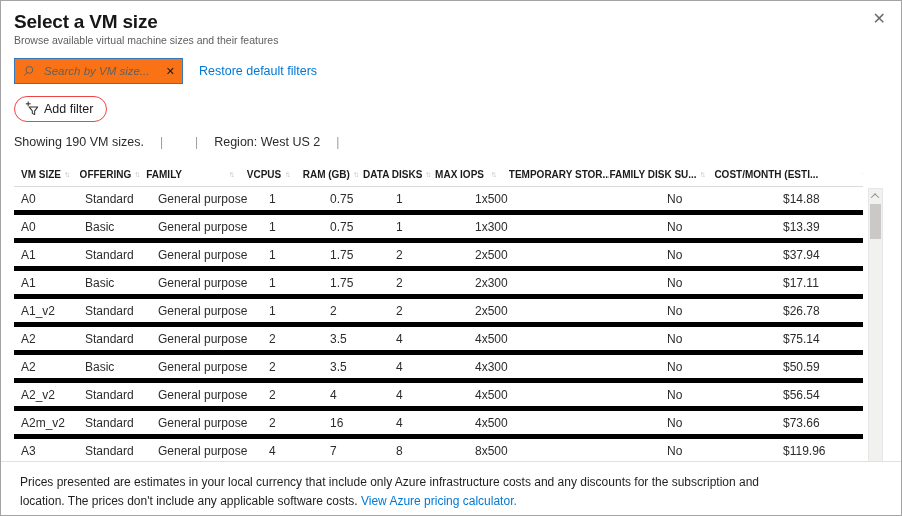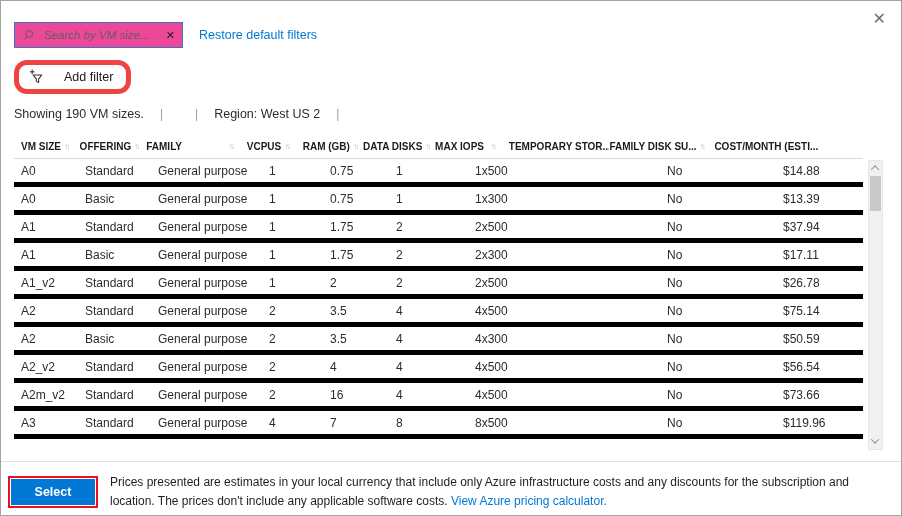--- a/index.html
+++ b/index.html
@@ -24,43 +24,43 @@
     cursor: pointer; background: none; border: none; padding: 2px;
     font-family: "DejaVu Sans", sans-serif;
   }
 
   .search-row { margin-top: 11px; display: flex; align-items: center; }
   .search-box {
     display: flex; align-items: center;
     width: 169px; height: 26px;
     border: 1px solid #36x;
     border: 1px solid #3477bd;
-    padding: 0 7px 0 8px; background: #ec4899;
+    padding: 0 7px 0 8px; background: #f97316;
   }
   .search-box svg { flex: 0 0 auto; }
   .search-box input {
     border: none; outline: none; flex: 1 1 auto; min-width: 0;
     font-size: 11.5px; color: #333; margin-left: 7px;
     font-family: "Liberation Sans", "DejaVu Sans", sans-serif;
     background: transparent;
   }
   .search-box input::placeholder { font-style: italic; color: #615f5d; opacity: 1; }
   .clear-btn {
     background: none; border: none; padding: 0 0 0 4px;
     font-size: 11px; font-weight: 700; color: #1a1a1a; cursor: pointer;
     font-family: "DejaVu Sans", sans-serif;
   }
   .restore-link {
     margin-left: 16px; font-size: 12.5px; color: #0078d4; text-decoration: none; cursor: pointer;
   }
 
   .addfilter-row { margin-top: 12px; }
   .add-filter-btn {
-    display: inline-flex; align-items: center; gap: 20px;
-    border: 5px solid #ef4444; border-radius: 13px;
+    display: inline-flex; align-items: center; gap: 4px;
+    border: 1px solid #ef4444; border-radius: 13px;
     background: #fff; padding: 4px 13px 5px 10px;
     font-size: 12.5px; color: #1a1a1a; cursor: pointer;
     font-family: "Liberation Sans", "DejaVu Sans", sans-serif;
   }
 
   .summary-row { margin-top: 13px; display: flex; align-items: center; font-size: 12.5px; color: #2b2b2b; white-space: nowrap; }
   .summary-sep { color: #9d9b99; margin: 0 16px; font-size: 12px; }
 
   
   .vm-table { position: relative; margin: 13px 0 0 0; }
@@ -127,20 +127,22 @@
   .pricing-link { color: #0078d4; text-decoration: none; cursor: pointer; }
 </style>
 </head>
 <body>
 
 <div class="dialog">
 
   <button class="close-btn">✕</button>
 
   <div class="dialog-inner">
+    <div class="page-title">Select a VM size</div>
+    <div class="page-subtitle">Browse available virtual machine sizes and their features</div>
 
     <div class="search-row">
       <div class="search-box">
         <svg width="12" height="12" viewBox="0 0 16 16" aria-hidden="true">
           <circle cx="8.5" cy="6.5" r="4.6" fill="none" stroke="#605e5c" stroke-width="1.3"></circle>
           <line x1="5.2" y1="10.2" x2="1.8" y2="14" stroke="#605e5c" stroke-width="1.3"></line>
         </svg>
         <input type="text" placeholder="Search by VM size..." style="">
         <button class="clear-btn">✕</button>
       </div>
@@ -339,22 +341,19 @@
           </div>
         <div class="scroll-thumb"></div>
         <div class="scroll-arrow scroll-down">
             <span></span>
           </div>
       </div>
     </div>
   </div>
 
   <div class="footer">
-    <div class="select-wrap">
-      <button class="select-btn">Select</button>
-    </div>
     <div class="disclaimer">
       <span>Prices presented are estimates in your local currency that include only Azure infrastructure costs and any discounts for the subscription and location. The prices don't include any applicable software costs.</span>
       <a class="pricing-link">View Azure pricing calculator.</a>
     </div>
   </div>
 
 </div>
 
 </body></html>

